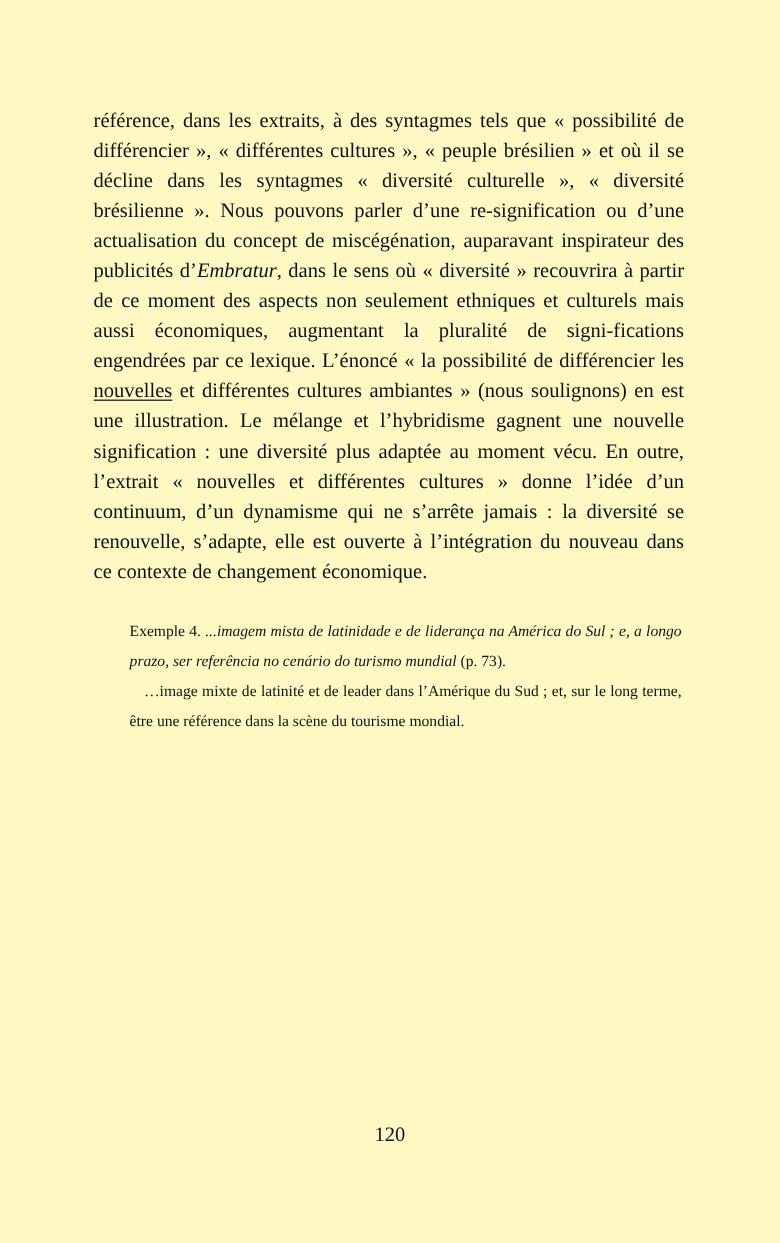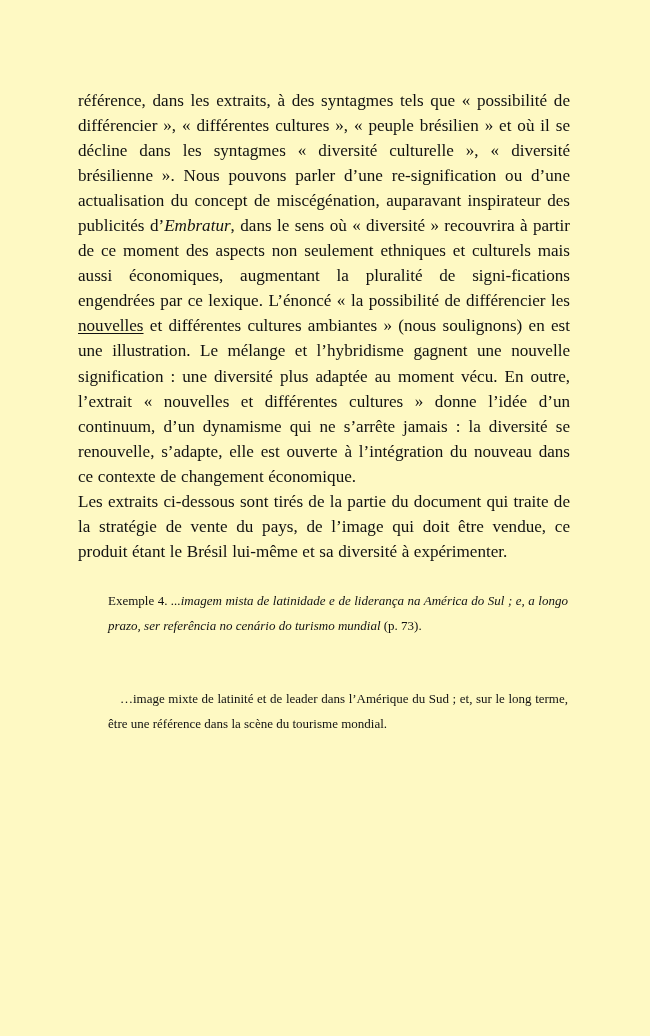--- a/index.html
+++ b/index.html
@@ -57,21 +57,20 @@
     margin: 0;
     font-size: 13px;
     line-height: 25.05px;
     text-align: justify;
     text-align-last: left;
     hyphens: none;
   }
 
   p.example-para.translation {
     text-indent: 12px;
-    margin-top: 48px;
   }
 
   .example-gap {
     height: 25.05px;
   }
 
   i, .ital {
     font-style: italic;
   }
 
@@ -94,26 +93,26 @@
 </style>
 </head>
 <body>
 
 <div class="page">
 
   <div class="text-column">
 
     <p class="body-para last-line-natural"><span>référence, dans les extraits, à des syntagmes tels que « possibilité de différencier », « différentes cultures », « peuple brésilien » et où il se décline dans les syntagmes « diversité culturelle », « diversité brésilienne ». Nous pouvons parler d’une re-signification ou d’une actualisation du concept de miscégénation, auparavant inspirateur des publicités d’</span><i>Embratur</i><span>, dans le sens où « diversité » recouvrira à partir de ce moment des aspects non seulement ethniques et culturels mais aussi économiques, augmentant la pluralité de signi-fications engendrées par ce lexique. L’énoncé « la possibilité de différencier les </span><span class="underline">nouvelles</span><span> et différentes cultures ambiantes » (nous soulignons) en est une illustration. Le mélange et l’hybridisme gagnent une nouvelle signification : une diversité plus adaptée au moment vécu. En outre, l’extrait « nouvelles et différentes cultures » donne l’idée d’un continuum, d’un dynamisme qui ne s’arrête jamais : la diversité se renouvelle, s’adapte, elle est ouverte à l’intégration du nouveau dans ce contexte de changement économique.</span></p>
 
-    <p class="body-para last-line-natural"><span>Les extraits ci-dessous sont tirés de la partie du document qui traite de la stratégie de vente du pays, de l’image qui doit être vendue, ce produit étant le Brésil lui-même et sa diversité à expérimenter.</span></p>
 
     <div class="example-block">
       <p class="example-para"><span>Exemple 4. </span><i>...imagem mista de latinidade e de liderança na América do Sul ; e, a longo prazo, ser referência no cenário do turismo mundial</i><span> (p. 73).</span></p>
       <p class="example-para translation"><span>…image mixte de latinité et de leader dans l’Amérique du Sud ; et, sur le long terme, être une référence dans la scène du tourisme mondial.</span></p>
     </div>
 
     <div class="example-gap"></div>
 
 
   </div>
 
+  <div class="page-number">120</div>
 
 </div>
 
 </body></html>

